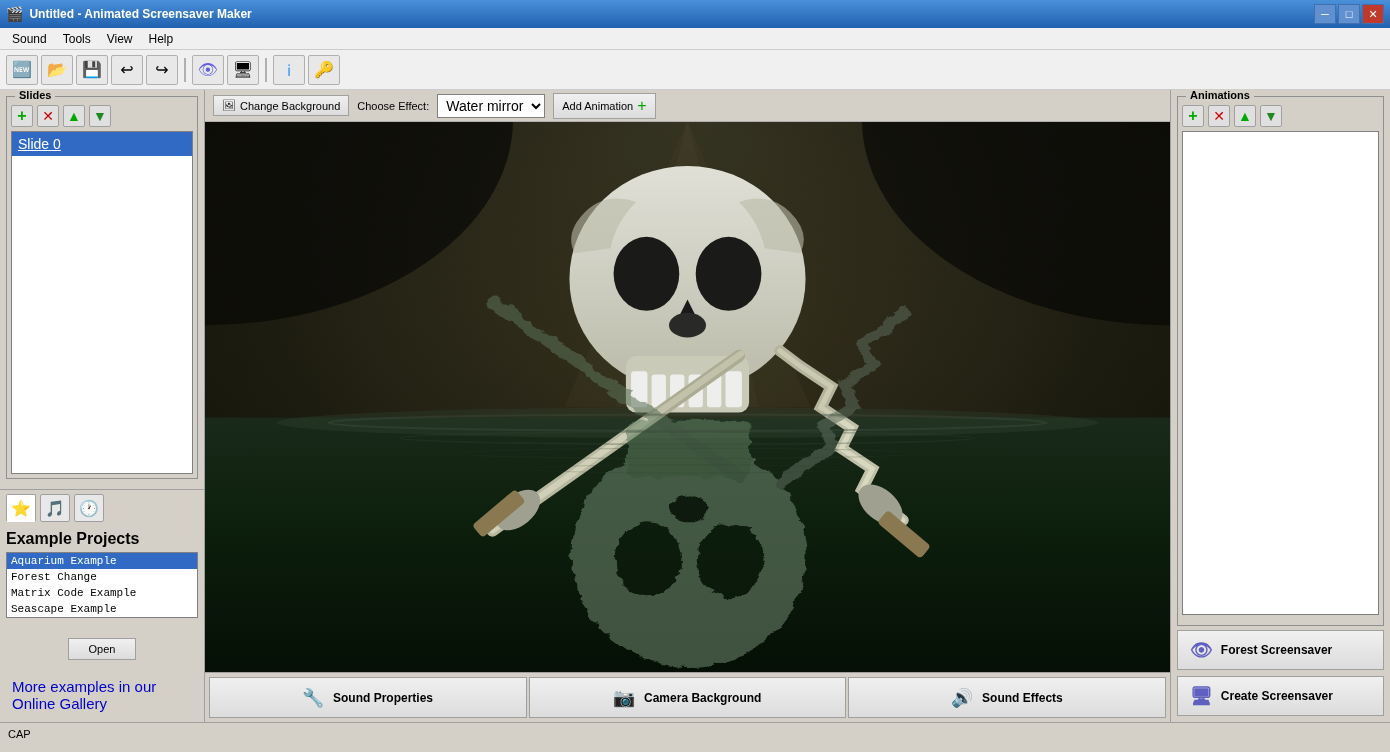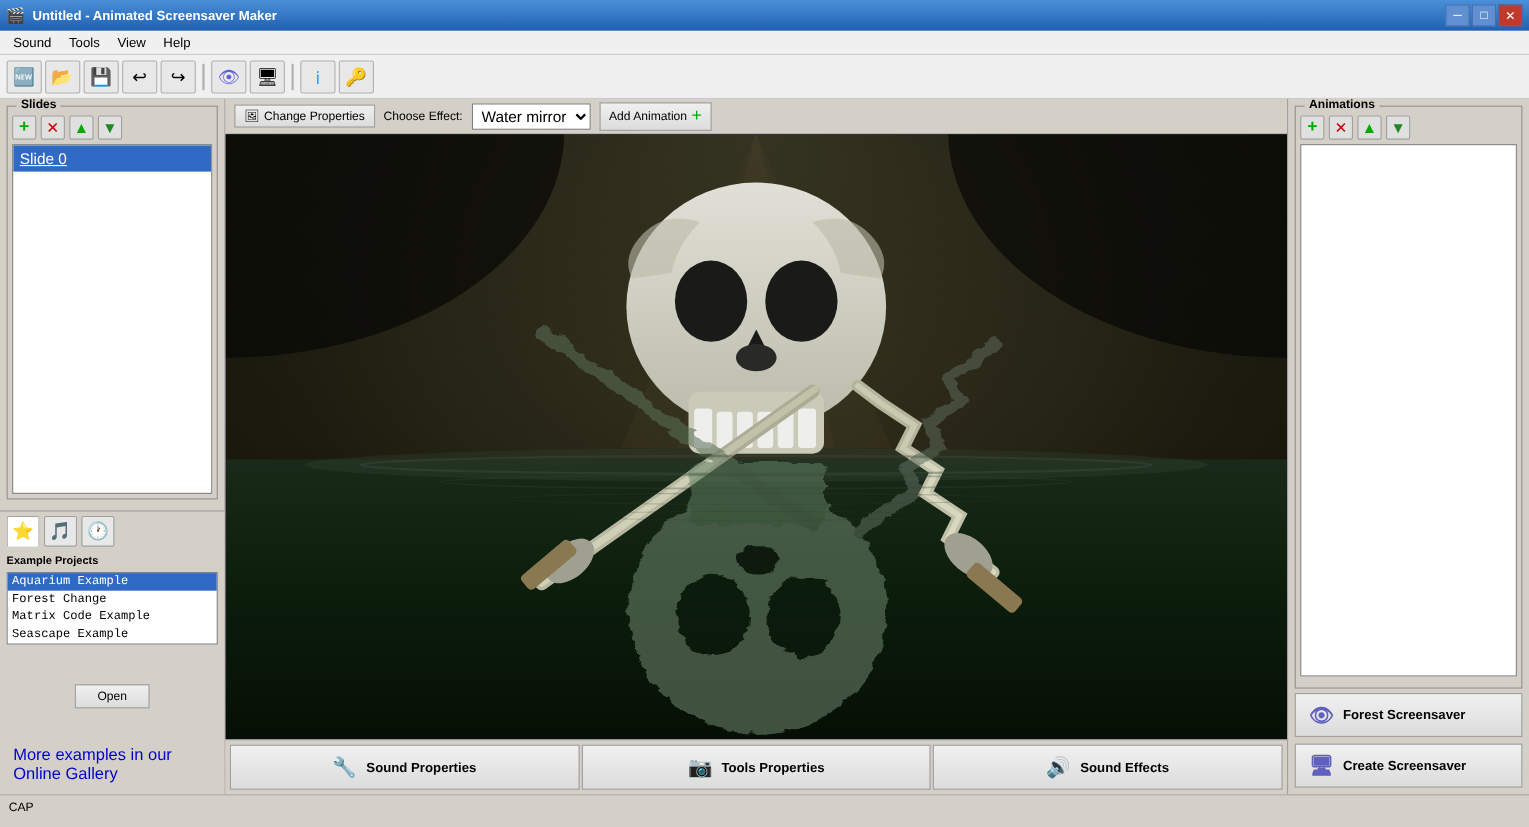--- a/index.html
+++ b/index.html
@@ -121,38 +121,38 @@
     }
     .tab-icon-btn.active { background: white; border-bottom-color: white; }
 
     
     #examples-section {
       padding: 6px;
       background: #d4d0c8;
     }
     #examples-title {
       font-weight: bold;
-      font-size: 10px;
+      font-size: 16px;
       margin-bottom: 4px;
     }
     #examples-list {
       background: white;
       border: 1px solid #808080;
       margin-bottom: 6px;
       font-family: Liberation Mono, monospace;
     }
     .example-item {
       padding: 2px 4px;
       font-size: 11px;
       cursor: pointer;
     }
     .example-item.selected { background: #316ac5; color: white; }
     #open-btn {
       display: block;
-      margin: 16px auto;
+      margin: 0 auto;
       padding: 4px 20px;
       background: linear-gradient(to bottom, #f0f0f0, #dcdcdc);
       border: 1px solid #a0a0a0;
       cursor: pointer;
       font-size: 11px;
     }
     #online-gallery-link {
       color: #0000cc;
       cursor: pointer;
       font-size: 15px;
@@ -397,21 +397,21 @@
       <br>
       <a id="online-gallery-link">More examples in our Online Gallery</a>
     </div>
   </div>
 
   <div id="center-area">
 
     <div id="controls-bar">
       <button id="change-bg-btn">
         <span>🖼</span>
-        <span>Change Properties</span>
+        <span>Change Background</span>
       </button>
       <span id="choose-effect-label">Choose Effect:</span>
       <select id="effect-select">
         <option>Water mirror</option>
         <option>Fade</option>
         <option>Slide</option>
         <option>Zoom</option>
         <option>None</option>
       </select>
       <button id="add-animation-btn">
@@ -532,21 +532,21 @@
       </div>
     </div>
 
     <div id="bottom-toolbar">
       <button class="bottom-tab-btn">
         <span class="bottom-tab-icon">🔧</span>
         <span>Sound Properties</span>
       </button>
       <button class="bottom-tab-btn">
         <span class="bottom-tab-icon">📷</span>
-        <span>Tools Properties</span>
+        <span>Camera Background</span>
       </button>
       <button class="bottom-tab-btn">
         <span class="bottom-tab-icon">🔊</span>
         <span>Sound Effects</span>
       </button>
     </div>
   </div>
 
   <div id="right-panel">
     <div class="group-box" style="flex:1; display:flex; flex-direction:column;">

